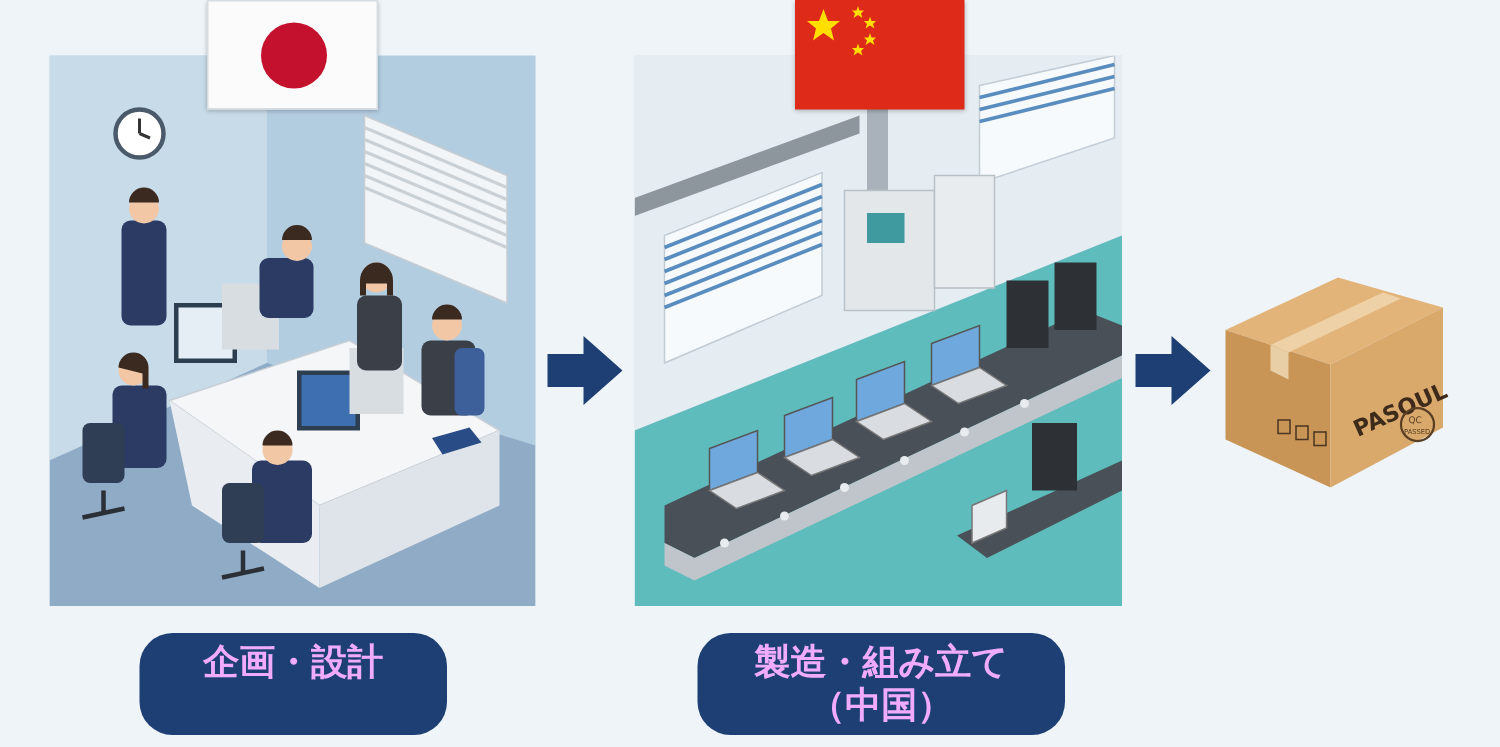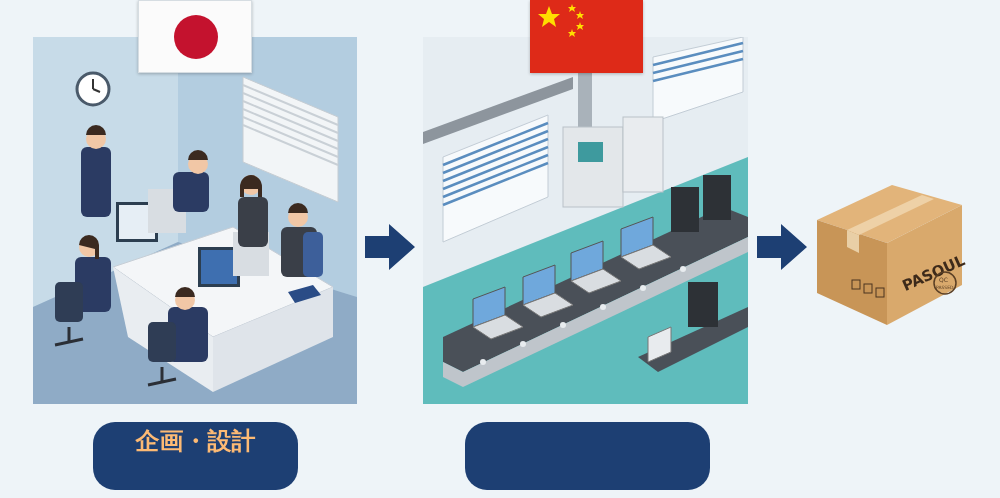--- a/index.html
+++ b/index.html
@@ -5,21 +5,21 @@
   html,body{margin:0;padding:0;}
   body{width:1000px;height:498px;overflow:hidden;background:#eef4f8;position:relative;font-family:"DejaVu Sans","Liberation Sans",sans-serif;}
   .panel{position:absolute;top:37px;height:367px;overflow:hidden;}
   #p-office{left:33px;width:324px;background:#b9d2e3;}
   #p-factory{left:423px;width:325px;background:#dbe5ec;}
   .flag{position:absolute;top:0;height:73px;box-shadow:0 1px 3px rgba(0,0,0,.25);}
   #flag-jp{left:138px;width:114px;background:#fbfbfb;border:1px solid #d6dde2;box-sizing:border-box;}
   #flag-jp .sun{position:absolute;left:35px;top:14px;width:44px;height:44px;border-radius:50%;background:#c4122e;}
   #flag-cn{left:530px;width:113px;background:#de2a18;}
   .arrow{position:absolute;}
-  .label{position:absolute;top:422px;height:68px;border-radius:22px;background:#1d3f73;color:#fdba74;text-align:center;font-weight:bold;font-size:24px;line-height:29px;box-sizing:border-box;padding-top:5px;}
+  .label{position:absolute;top:422px;height:68px;border-radius:22px;background:#1d3f73;color:#f0abfc;text-align:center;font-weight:bold;font-size:24px;line-height:29px;box-sizing:border-box;padding-top:5px;}
   #lbl-plan{left:93px;width:205px;}
   #lbl-mfg{left:465px;width:245px;}
   .box{position:absolute;left:812px;top:165px;width:158px;height:165px;}
 </style>
 </head>
 <body>
 
 <div class="panel" id="p-office">
   <svg width="324" height="367" viewBox="0 0 324 367">
 
@@ -192,13 +192,15 @@
   <text x="124" y="124" font-family="DejaVu Sans, sans-serif" font-size="4.5" fill="#5a3f25">PASSED</text>
   <rect x="40" y="115" width="8" height="9" fill="none" stroke="#4a3520" stroke-width="1"></rect>
   <rect x="52" y="119" width="8" height="9" fill="none" stroke="#4a3520" stroke-width="1"></rect>
   <rect x="64" y="123" width="8" height="9" fill="none" stroke="#4a3520" stroke-width="1"></rect>
 </svg>
 
 <div class="label" id="lbl-plan">
   <div>企画・設計</div>
 </div>
 <div class="label" id="lbl-mfg">
+  <div>製造・組み立て</div>
+  <div>（中国）</div>
 </div>
 
 </body></html>

